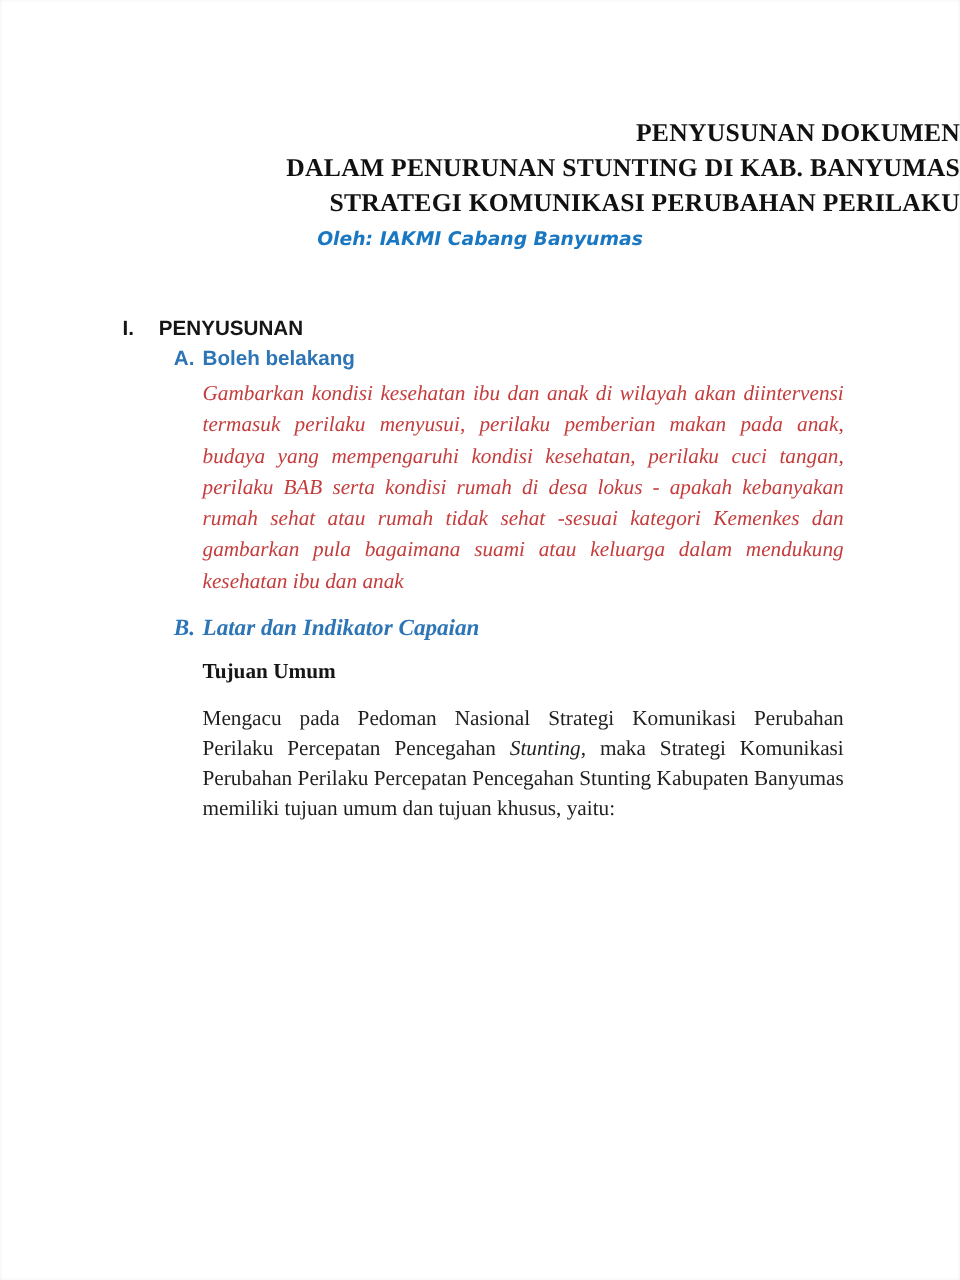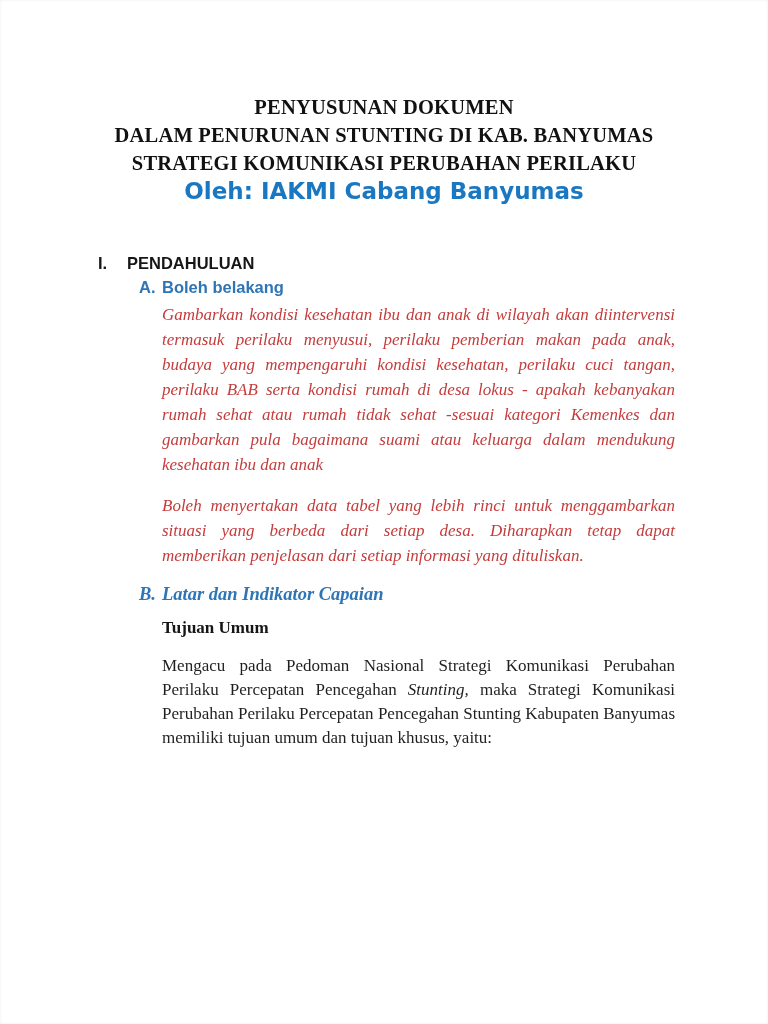--- a/index.html
+++ b/index.html
@@ -19,26 +19,28 @@
     padding-top: 93px;
     text-align: center;
   }
   .title-line {
     font-family: "Liberation Serif", serif;
     font-weight: 700;
     font-size: 20.5px;
     line-height: 28px;
     color: #111111;
     letter-spacing: 0.2px;
+    text-align: right;
   }
   .byline {
     margin-top: 1px;
     font-family: "DejaVu Sans", sans-serif;
     font-weight: 700;
-    font-size: 23px;
+    font-style: italic;
+    font-size: 15px;
     line-height: 26px;
     color: var(--accent_blue_byline, #1A78C2);
   }
 
   
   .doc-body {
     margin-top: 49px;
     padding-left: 98px;
     padding-right: 90px;
   }
@@ -111,31 +113,30 @@
     <div class="title-line">PENYUSUNAN DOKUMEN</div>
     <div class="title-line">DALAM PENURUNAN STUNTING DI KAB. BANYUMAS</div>
     <div class="title-line">STRATEGI KOMUNIKASI PERUBAHAN PERILAKU</div>
     <div class="byline">Oleh: IAKMI Cabang Banyumas</div>
   </header>
 
   <main class="doc-body">
 
     <div class="h1-row">
       <span class="h1-num">I.</span>
-      <span class="h1-text">PENDAHULUAN</span>
+      <span class="h1-text">PENYUSUNAN</span>
     </div>
 
     <div class="h2-row blue-sans">
       <span class="h2-letter">A.</span>
       <span class="h2-text">Boleh belakang</span>
     </div>
 
     <p class="para red-italic">Gambarkan kondisi kesehatan ibu dan anak di wilayah akan diintervensi termasuk perilaku menyusui, perilaku pemberian makan pada anak, budaya yang mempengaruhi kondisi kesehatan, perilaku cuci tangan, perilaku BAB serta kondisi rumah di desa lokus - apakah kebanyakan rumah sehat atau rumah tidak sehat -sesuai kategori Kemenkes dan gambarkan pula bagaimana suami atau keluarga dalam mendukung kesehatan ibu dan anak</p>
 
-    <p class="para red-italic">Boleh menyertakan data tabel yang lebih rinci untuk menggambarkan situasi yang berbeda dari setiap desa. Diharapkan tetap dapat memberikan penjelasan dari setiap informasi yang dituliskan.</p>
 
     <div class="h2-row blue-serif">
       <span class="h2-letter">B.</span>
       <span class="h2-text">Latar dan Indikator Capaian</span>
     </div>
 
     <p class="para bold-sub">Tujuan Umum</p>
 
     <p class="para black-para"><span>Mengacu pada Pedoman Nasional Strategi Komunikasi Perubahan Perilaku Percepatan Pencegahan </span><em>Stunting,</em><span> maka Strategi Komunikasi Perubahan Perilaku Percepatan Pencegahan Stunting Kabupaten Banyumas memiliki tujuan umum dan tujuan khusus, yaitu:</span></p>
 

